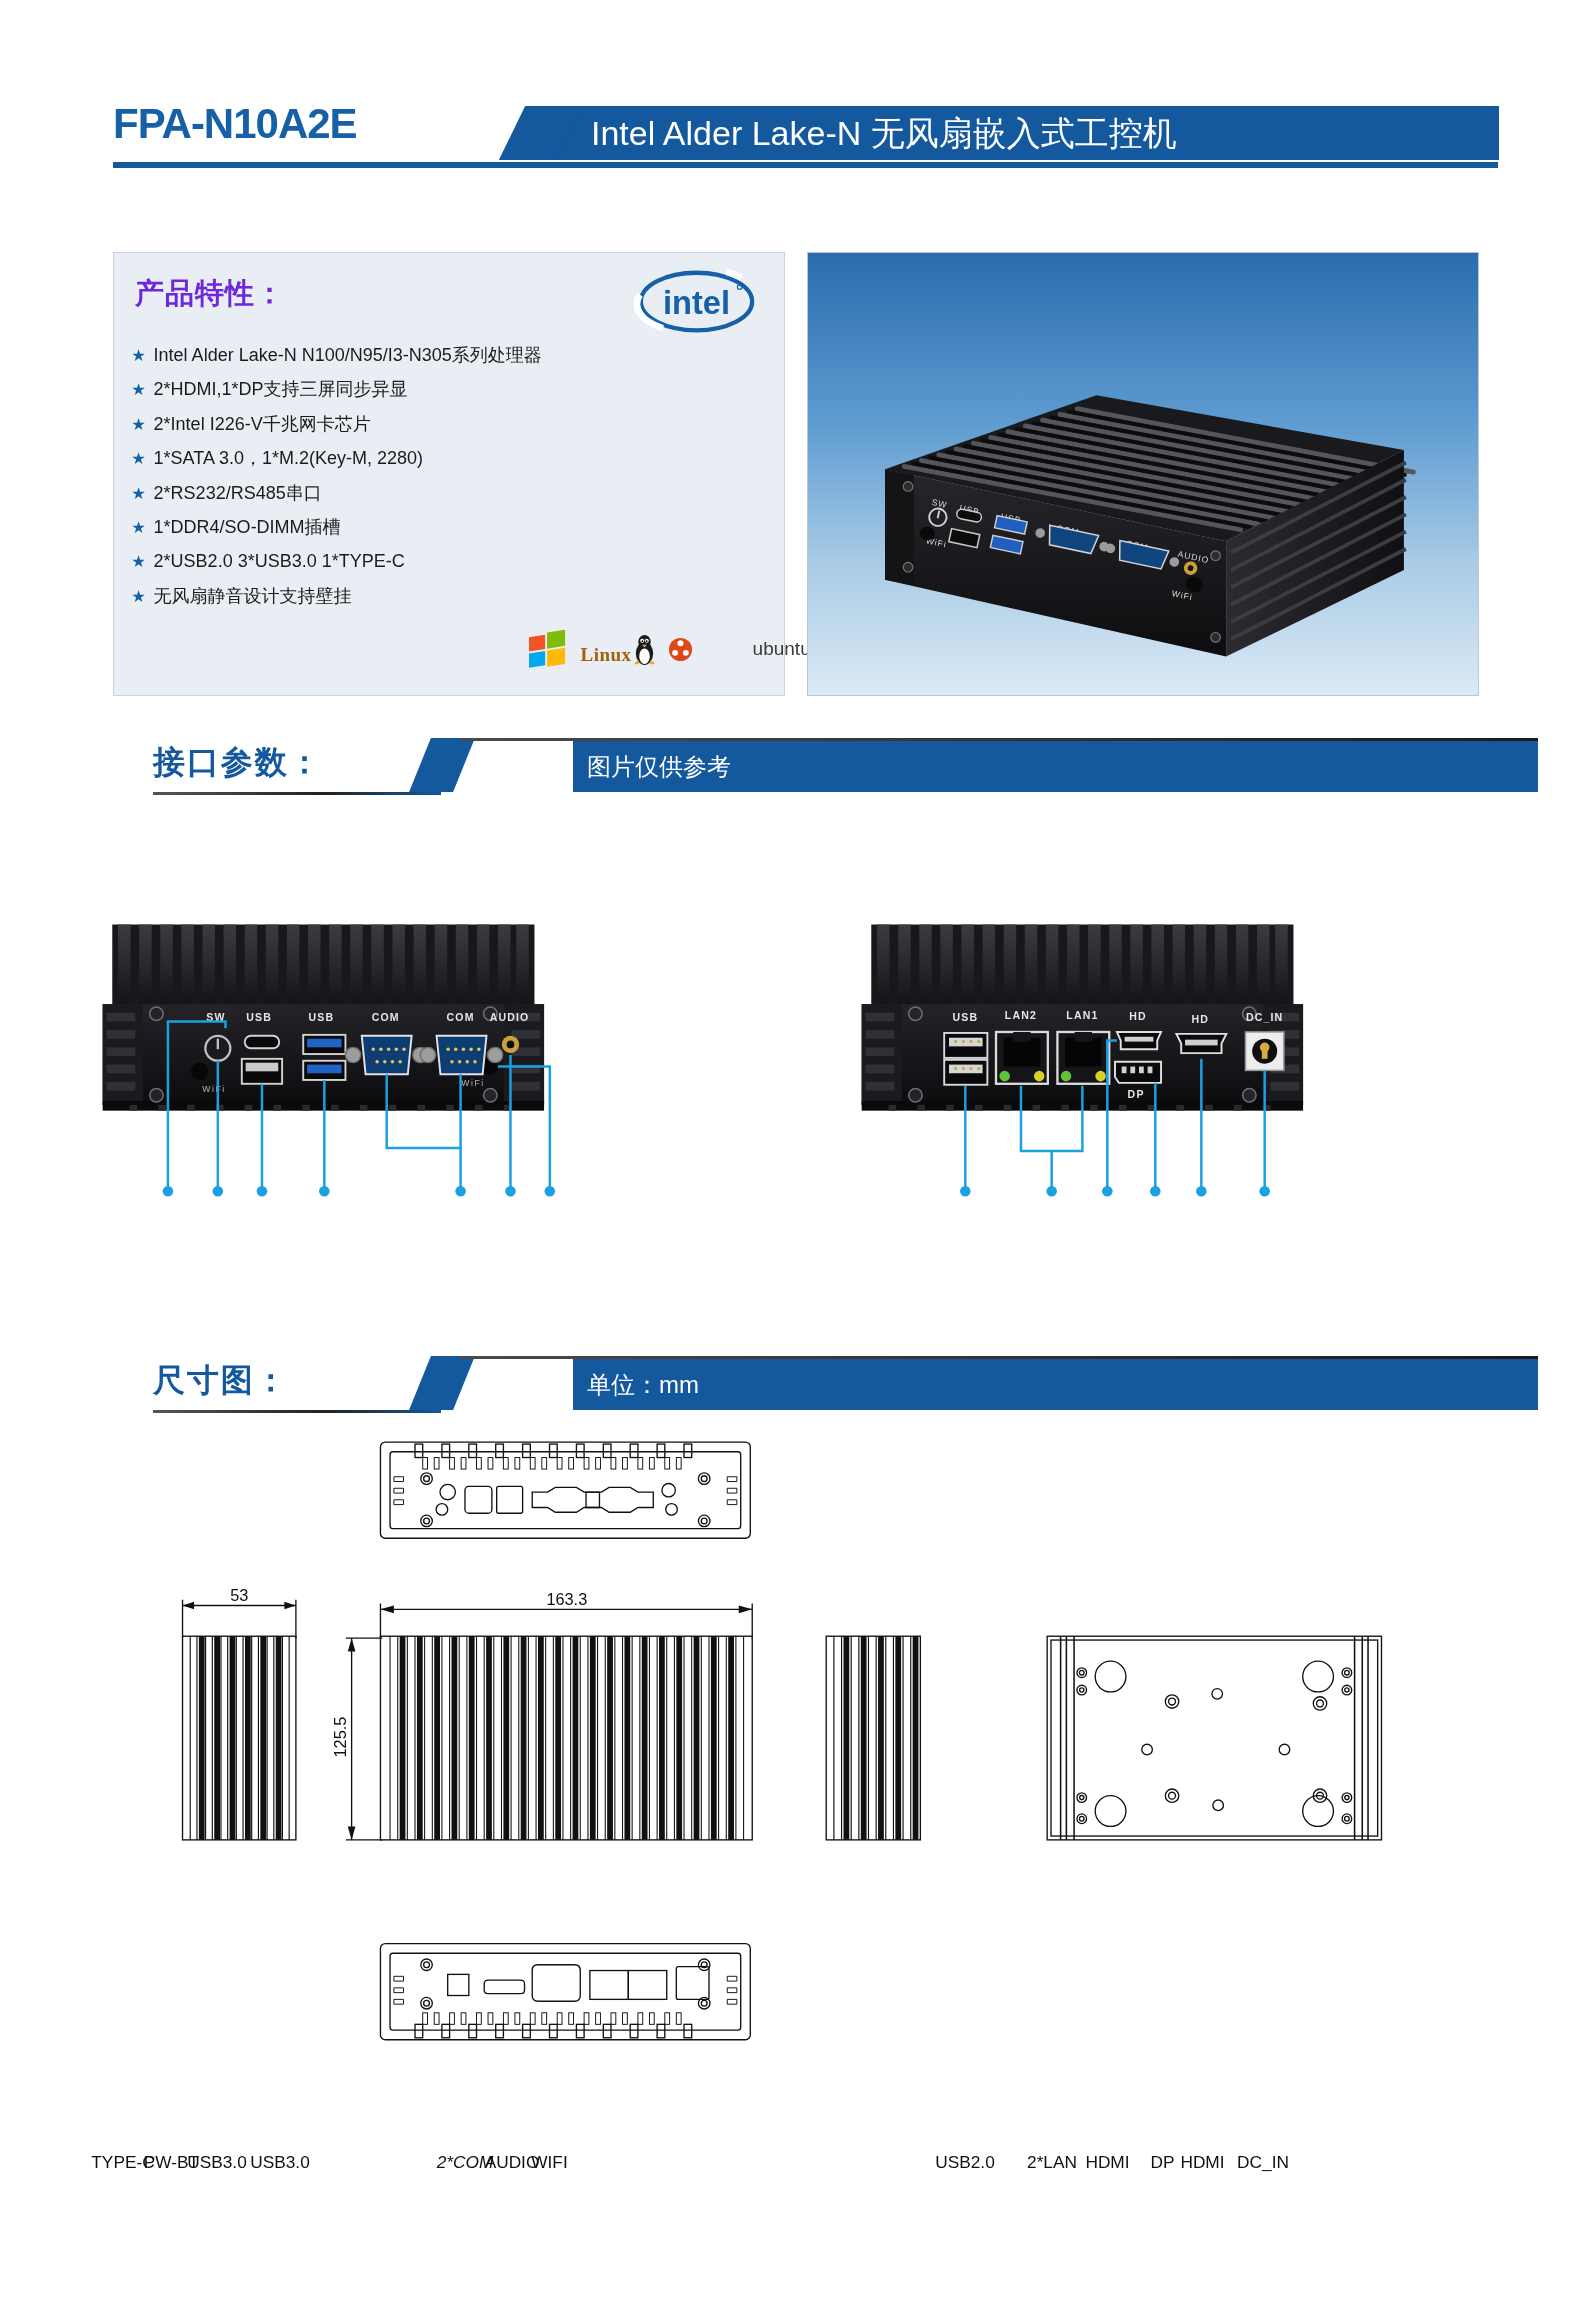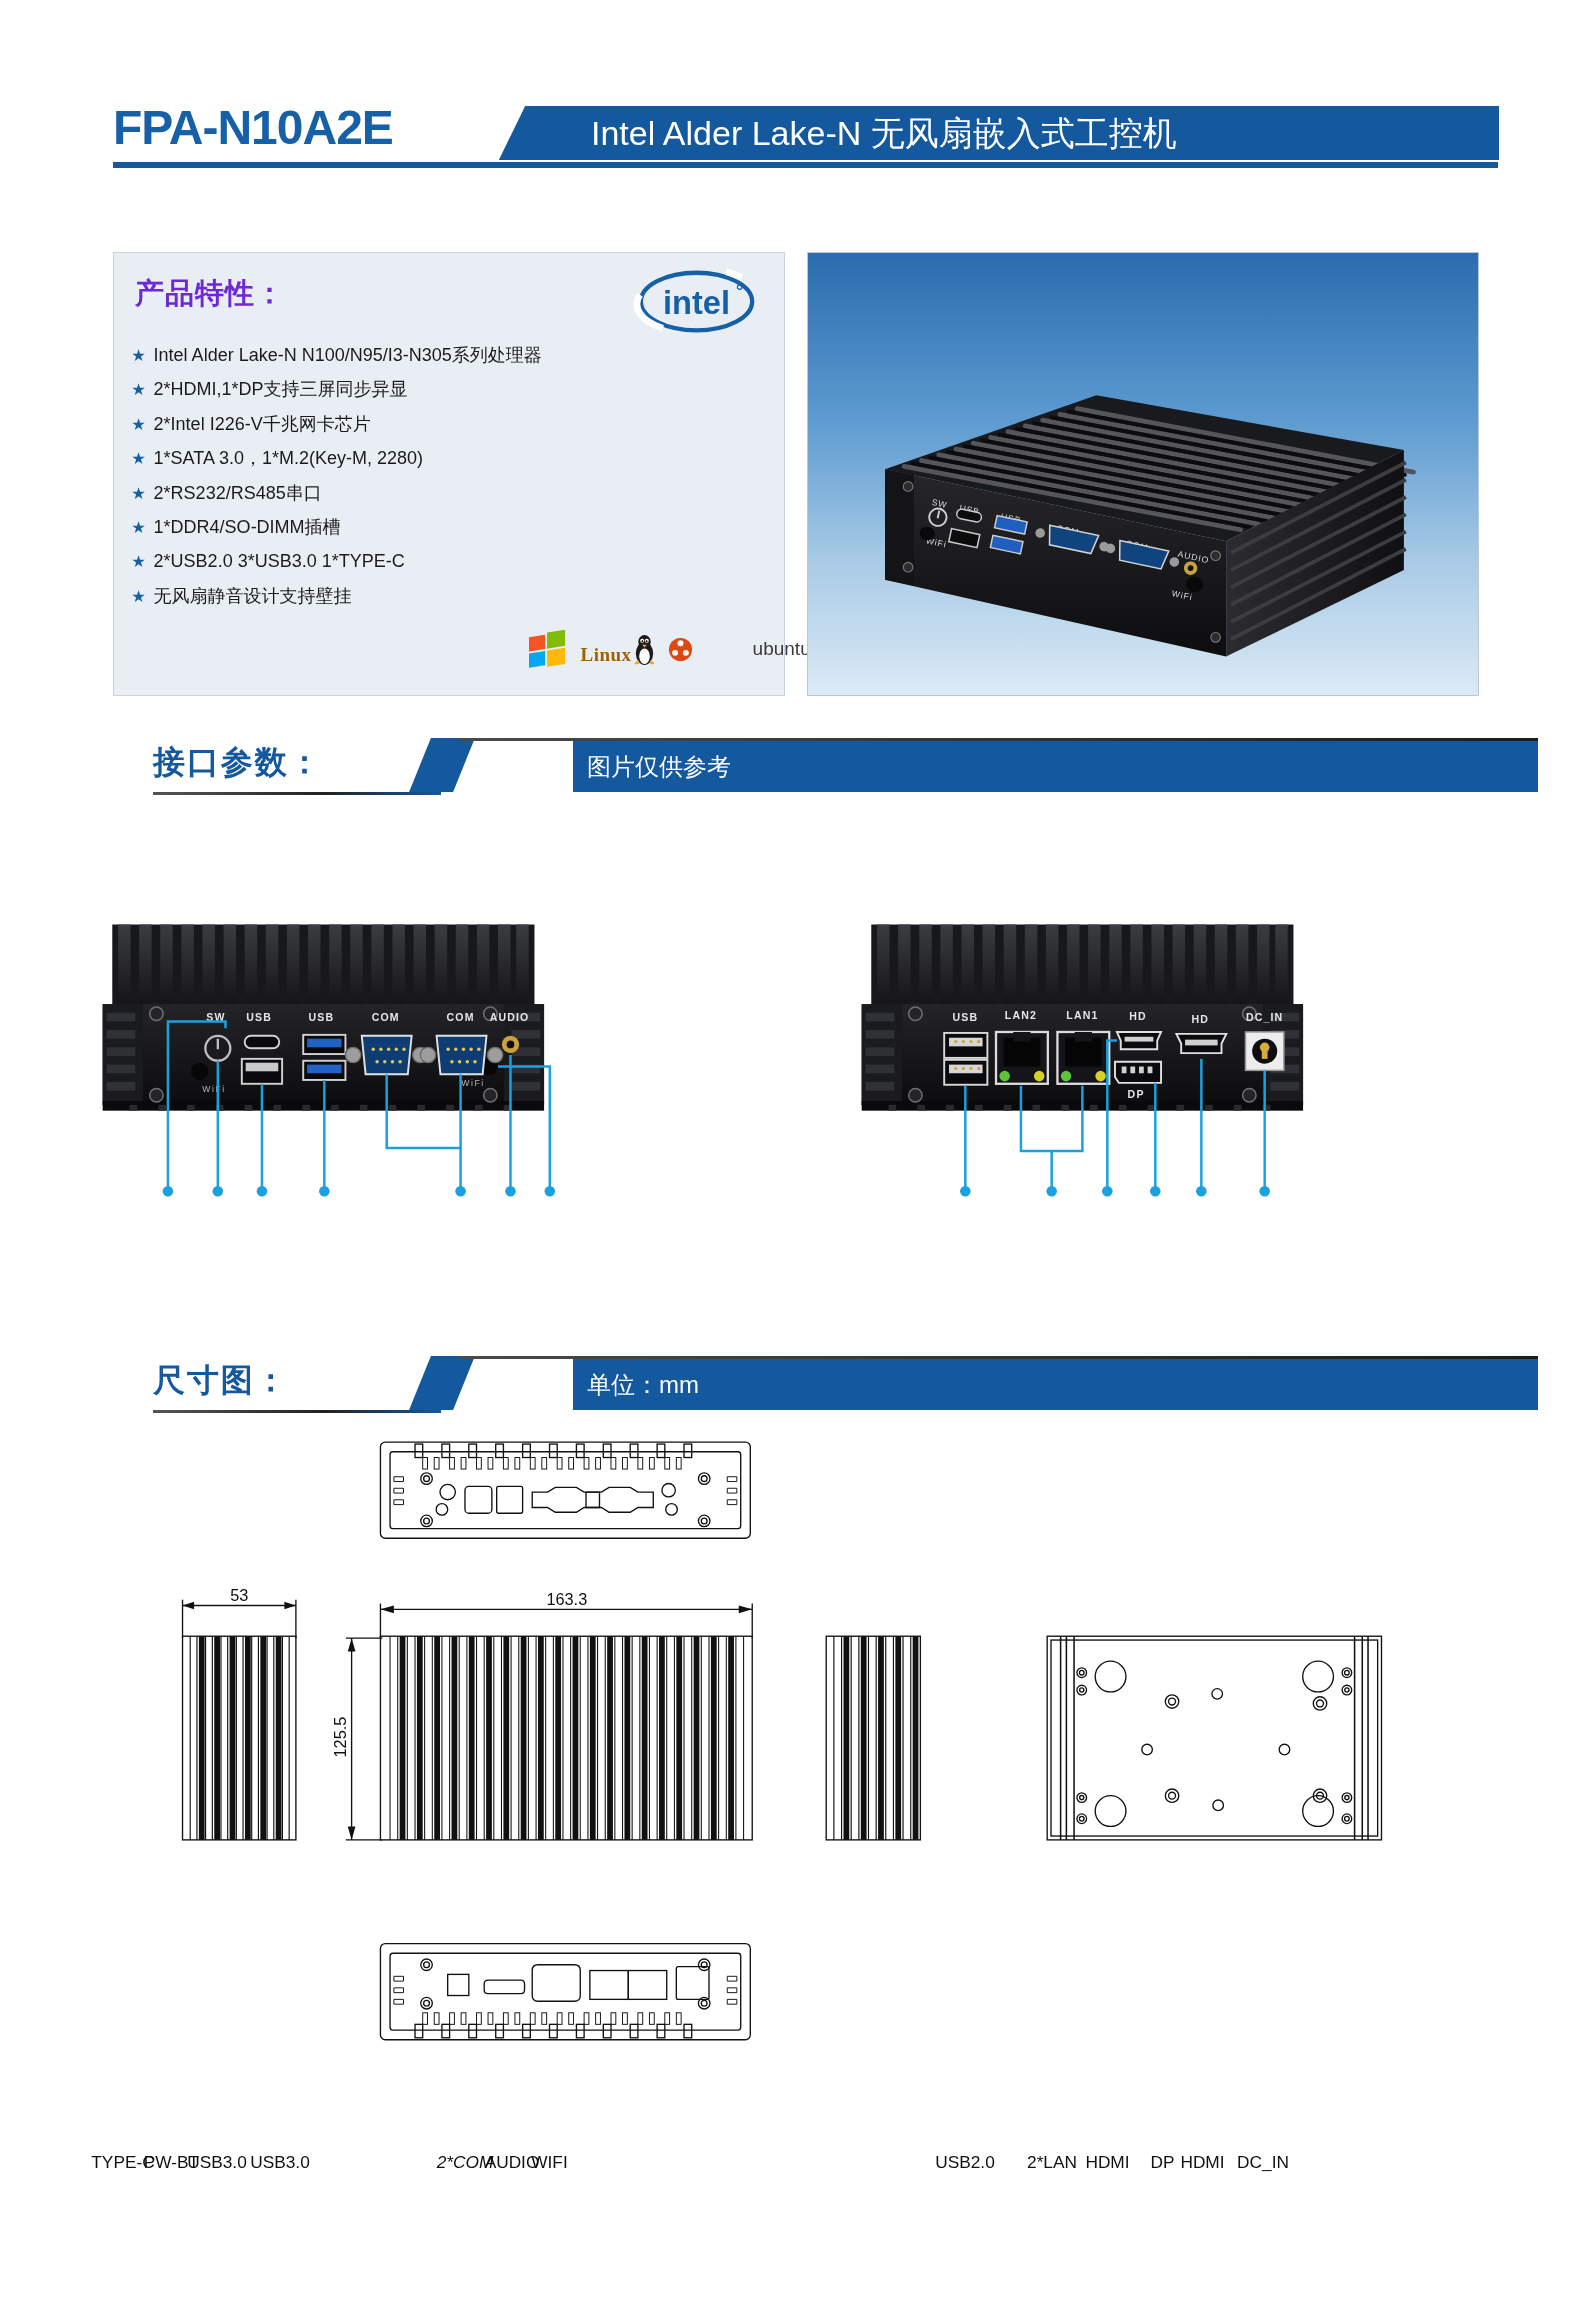--- a/index.html
+++ b/index.html
@@ -10,21 +10,21 @@
     -webkit-font-smoothing:antialiased;
     position:relative;
     overflow:hidden;
   }
   .page{position:relative;width:1589px;height:2305px;}
 
   
   .header{position:absolute;left:0;top:106px;width:1589px;height:60px;}
   .header-model{
     position:absolute;left:113px;top:-5.8px;
-    font-size:48px;font-weight:bold;color:#1660a8;
+    font-size:42px;font-weight:bold;color:#1660a8;
     letter-spacing:-1px;white-space:nowrap;
   }
   .header-bar{
     position:absolute;left:538px;top:0;width:961px;height:54px;
     background:#14589e;
   }
   .header-bar-skew{
     position:absolute;left:512px;top:0;width:58px;height:54px;
     background:#14589e;
     transform:skewX(-26deg);

